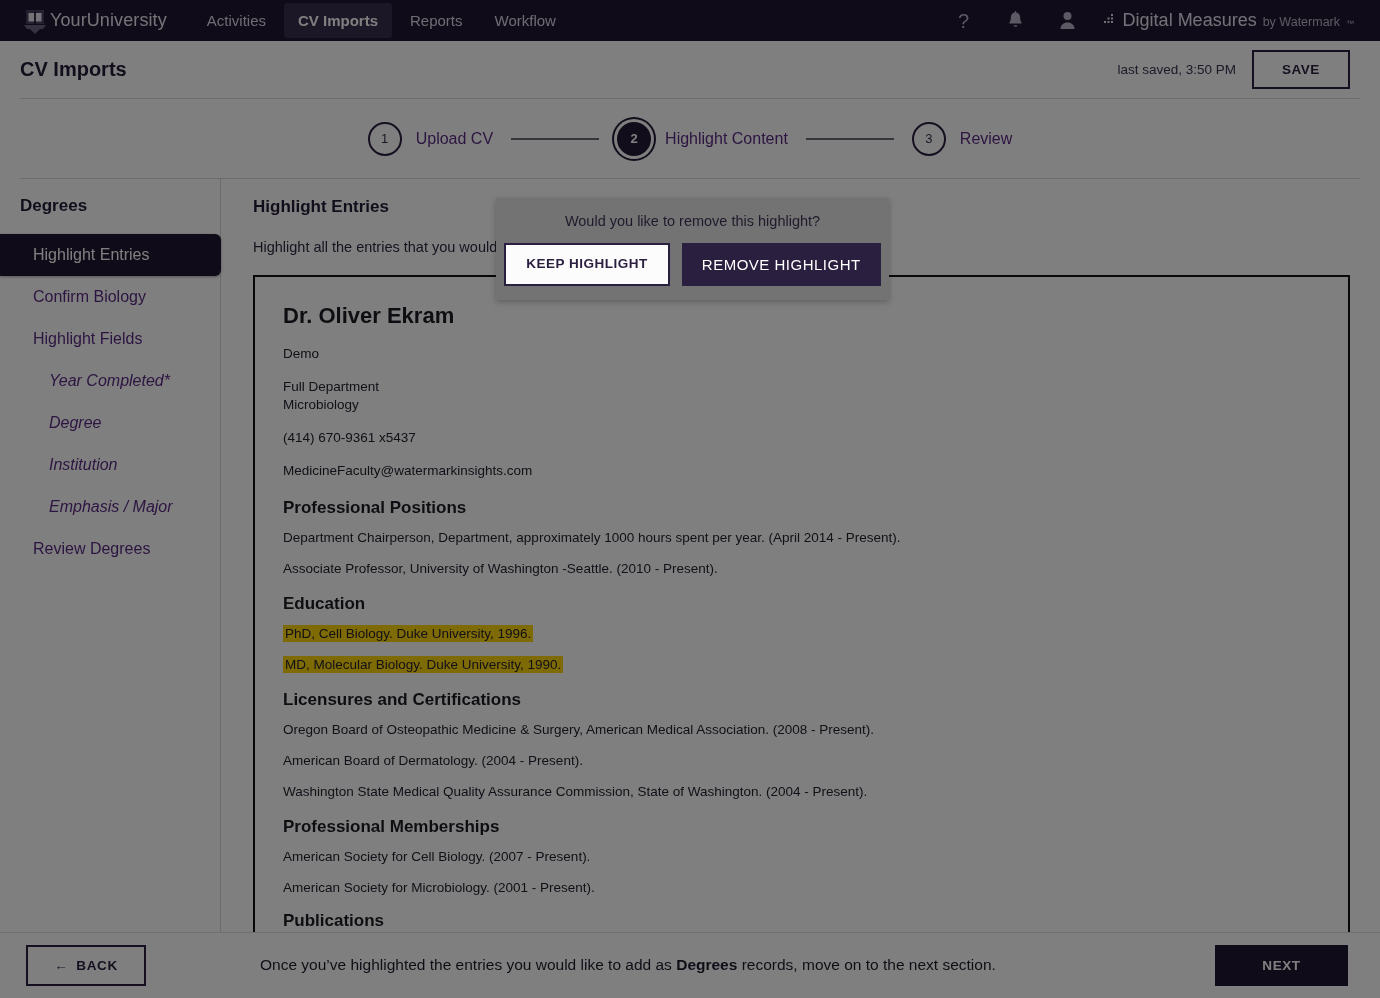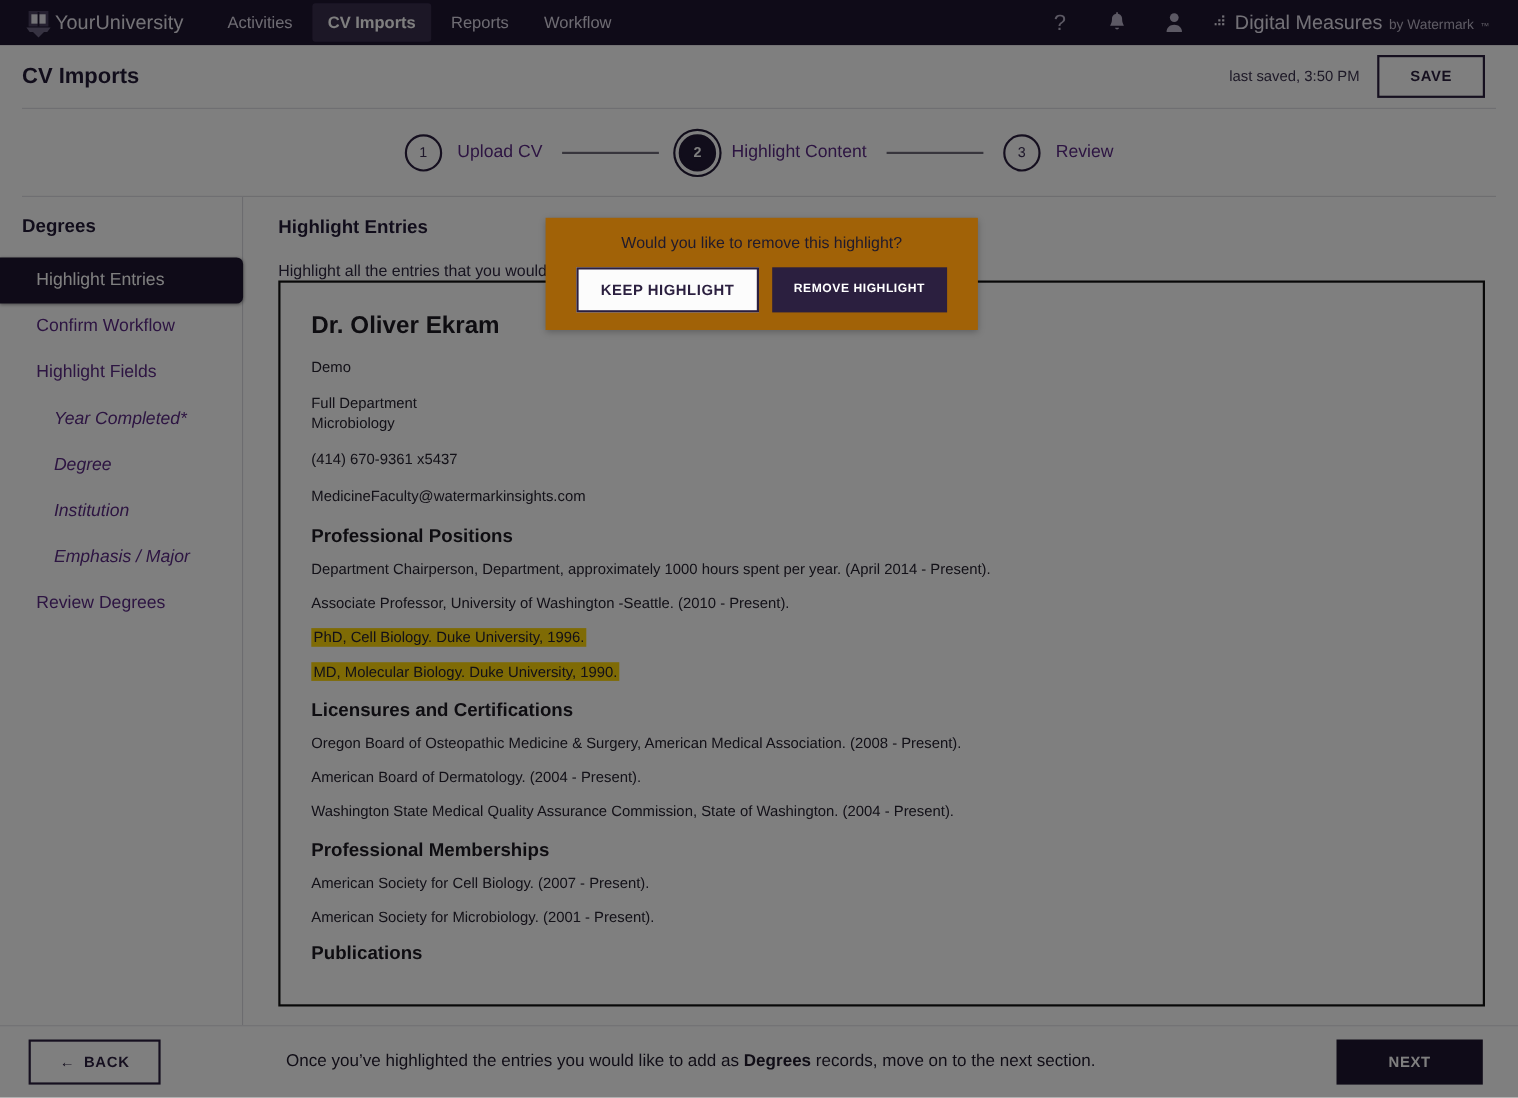--- a/index.html
+++ b/index.html
@@ -150,21 +150,21 @@
   }
   .side-item.sub { font-style: italic; padding-left: 49px; }
 
   .content {
     flex: 1;
     padding: 18px 30px 0 32px;
     position: relative;
     overflow: hidden;
   }
   .content-title { font-size: 17px; font-weight: bold; color: #231a36; margin-bottom: 22px; }
-  .content-sub { font-size: 14.5px; color: #2f2840; }
+  .content-sub { font-size: 14.5px; color: #2f2840; margin-bottom: 20px; }
 
   .cv-box {
     border: 2px solid #111;
     background: #fff;
     height: 660px;
     padding: 26px 26px 0 28px;
     overflow: hidden;
     position: relative;
   }
   .cv-name { font-size: 22px; font-weight: bold; color: #1d1a22; margin-bottom: 16px; }
@@ -213,36 +213,36 @@
   
   .overlay {
     position: absolute; inset: 0;
     background: rgba(0,0,0,0.50);
     z-index: 10;
   }
   .modal {
     position: absolute;
     left: 496px; top: 198px;
     width: 393px; height: 102px;
-    background: #a16207;
+    background: #737373;
     z-index: 20;
     display: flex; flex-direction: column; align-items: center;
     padding-top: 15px;
     box-shadow: 0 2px 6px rgba(0,0,0,.25);
   }
   .modal-msg { font-size: 14.5px; color: #201a2c; margin-bottom: 14px; }
   .modal-btns { display: flex; gap: 12px; }
   .btn-keep {
     border: 2px solid #2b1f3f; background: #fcfcfc; color: #2b1f3f;
     font-size: 13.5px; font-weight: bold; letter-spacing: .5px;
     padding: 11px 20px; cursor: pointer;
   }
   .btn-remove {
     background: #2b1f3f; color: #fff; border: none;
-    font-size: 11px; font-weight: bold; letter-spacing: .5px;
+    font-size: 15px; font-weight: normal; letter-spacing: .5px;
     padding: 13px 20px; cursor: pointer;
   }
 </style>
 </head>
 <body>
 
 <div id="app">
 
   <div class="topnav">
     <div class="brand">
@@ -324,21 +324,21 @@
       <div class="step-label">Review</div>
     </div>
   </div>
   <div class="hrule2"></div>
 
   <div class="main">
 
     <div class="sidebar">
       <div class="sidebar-title">Degrees</div>
       <div class="side-item active">Highlight Entries</div>
-      <div class="side-item">Confirm Workflow</div>
+      <div class="side-item">Confirm Biology</div>
       <div class="side-item">Highlight Fields</div>
       <div class="side-item sub">Year Completed*</div>
       <div class="side-item sub">Degree</div>
       <div class="side-item sub">Institution</div>
       <div class="side-item sub">Emphasis / Major</div>
       <div class="side-item">Review Degrees</div>
     </div>
 
     <div class="content">
       <div class="content-title">Highlight Entries</div>
@@ -349,20 +349,21 @@
         <div class="cv-line">Demo</div>
         <div class="cv-line" style="white-space:pre-line">Full Department
 Microbiology</div>
         <div class="cv-line">(414) 670-9361 x5437</div>
         <div class="cv-line">MedicineFaculty@watermarkinsights.com</div>
 
         <div class="cv-h2">Professional Positions</div>
         <div class="cv-entry"><span>Department Chairperson, Department, approximately 1000 hours spent per year. (April 2014 - Present).</span></div>
         <div class="cv-entry"><span>Associate Professor, University of Washington -Seattle. (2010 - Present).</span></div>
 
+        <div class="cv-h2">Education</div>
         <div class="cv-entry"><span class="hl">PhD, Cell Biology. Duke University, 1996.</span></div>
         <div class="cv-entry"><span class="hl">MD, Molecular Biology. Duke University, 1990.</span></div>
 
         <div class="cv-h2">Licensures and Certifications</div>
         <div class="cv-entry"><span>Oregon Board of Osteopathic Medicine &amp; Surgery, American Medical Association. (2008 - Present).</span></div>
         <div class="cv-entry"><span>American Board of Dermatology. (2004 - Present).</span></div>
         <div class="cv-entry"><span>Washington State Medical Quality Assurance Commission, State of Washington. (2004 - Present).</span></div>
 
         <div class="cv-h2">Professional Memberships</div>
         <div class="cv-entry"><span>American Society for Cell Biology. (2007 - Present).</span></div>

